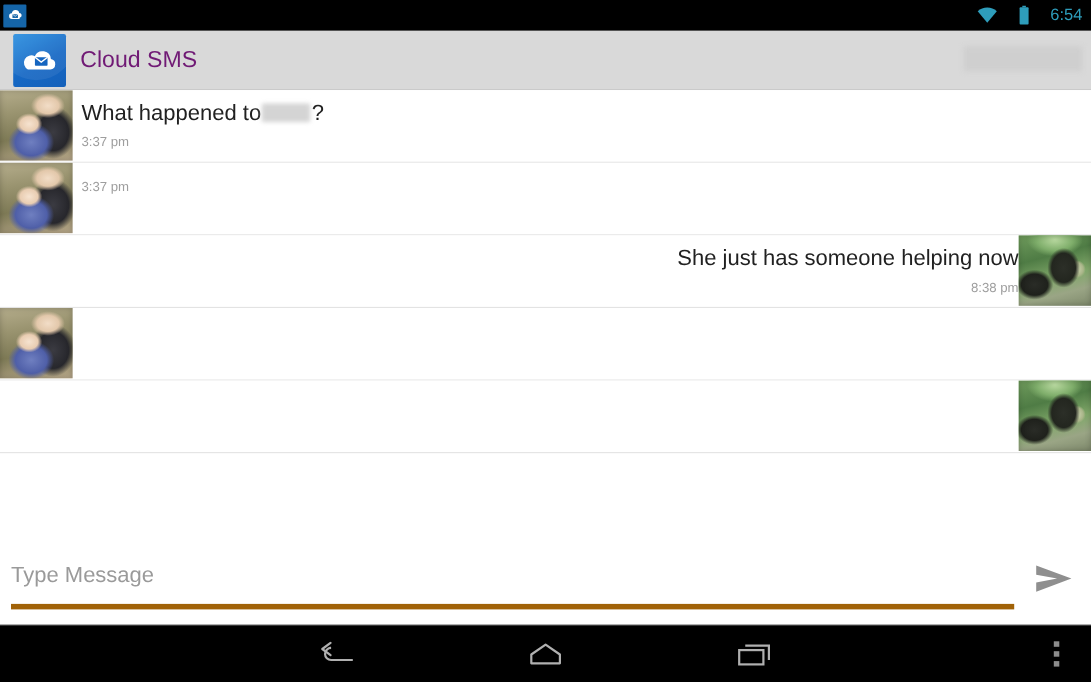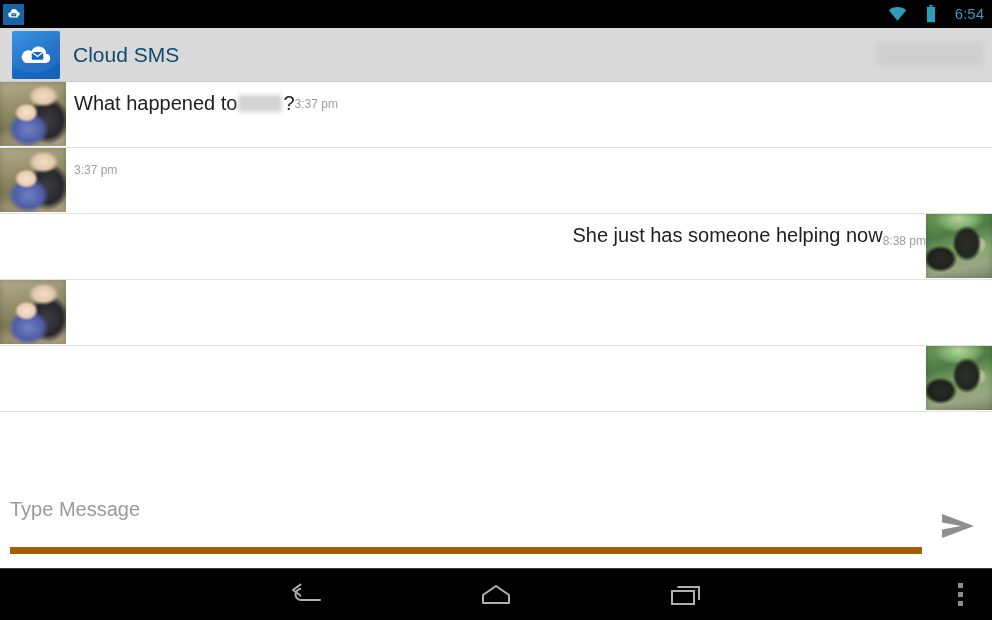--- a/index.html
+++ b/index.html
@@ -79,21 +79,21 @@
     position:absolute;
     width: 70px; height: 70px;
     border-radius: 50%;
     background: rgba(255,255,255,0.07);
     top: -28px; left: -14px;
   }
   .app-logo svg { display:block; position: relative; }
 
   .app-title {
     font-size: 21px;
-    color: #0c4a6e;
+    color: #701a75;
     margin-left: 13px;
     font-weight: 400;
     white-space: nowrap;
   }
   .redacted-header {
     position: absolute;
     right: 8px;
     top: 14px;
     width: 108px;
     height: 23px;
@@ -146,21 +146,21 @@
   }
   .avatar::after {
     content:"";
     position:absolute; inset:0;
     box-shadow: inset 0 0 6px rgba(0,0,0,0.22);
   }
 
   .bubble {
     padding: 9px 0 8px 0;
     display: flex;
-    flex-direction: row;
+    flex-direction: column;
     max-width: 800px;
   }
   .bubble.incoming { align-items: flex-start; margin-left: 8px; padding-right: 10px; }
   .bubble.outgoing { align-items: flex-end; margin-right: 0; padding-left: 10px; }
 
   .msg-text {
     font-size: 20px;
     color: #212121;
     line-height: 1.25;
     font-weight: 400;
@@ -192,23 +192,24 @@
     flex: 0 0 85px;
     background: #ffffff;
     display: flex;
     align-items: center;
     padding: 0 8px 0 10px;
     border-top: 1px solid #ffffff;
     position: relative;
   }
   .compose-field {
     flex: 1 1 auto;
-    border-bottom: 7px solid #a16207;
+    border-bottom: 5px solid #a16207;
     height: 56px;
     display: flex;
+    align-items: center;
     margin-right: 14px;
     background: transparent;
   }
   .compose-placeholder {
     font-size: 20px;
     color: #9a9a9a;
     font-weight: 400;
   }
   .send-btn {
     width: 44px; height: 40px;

